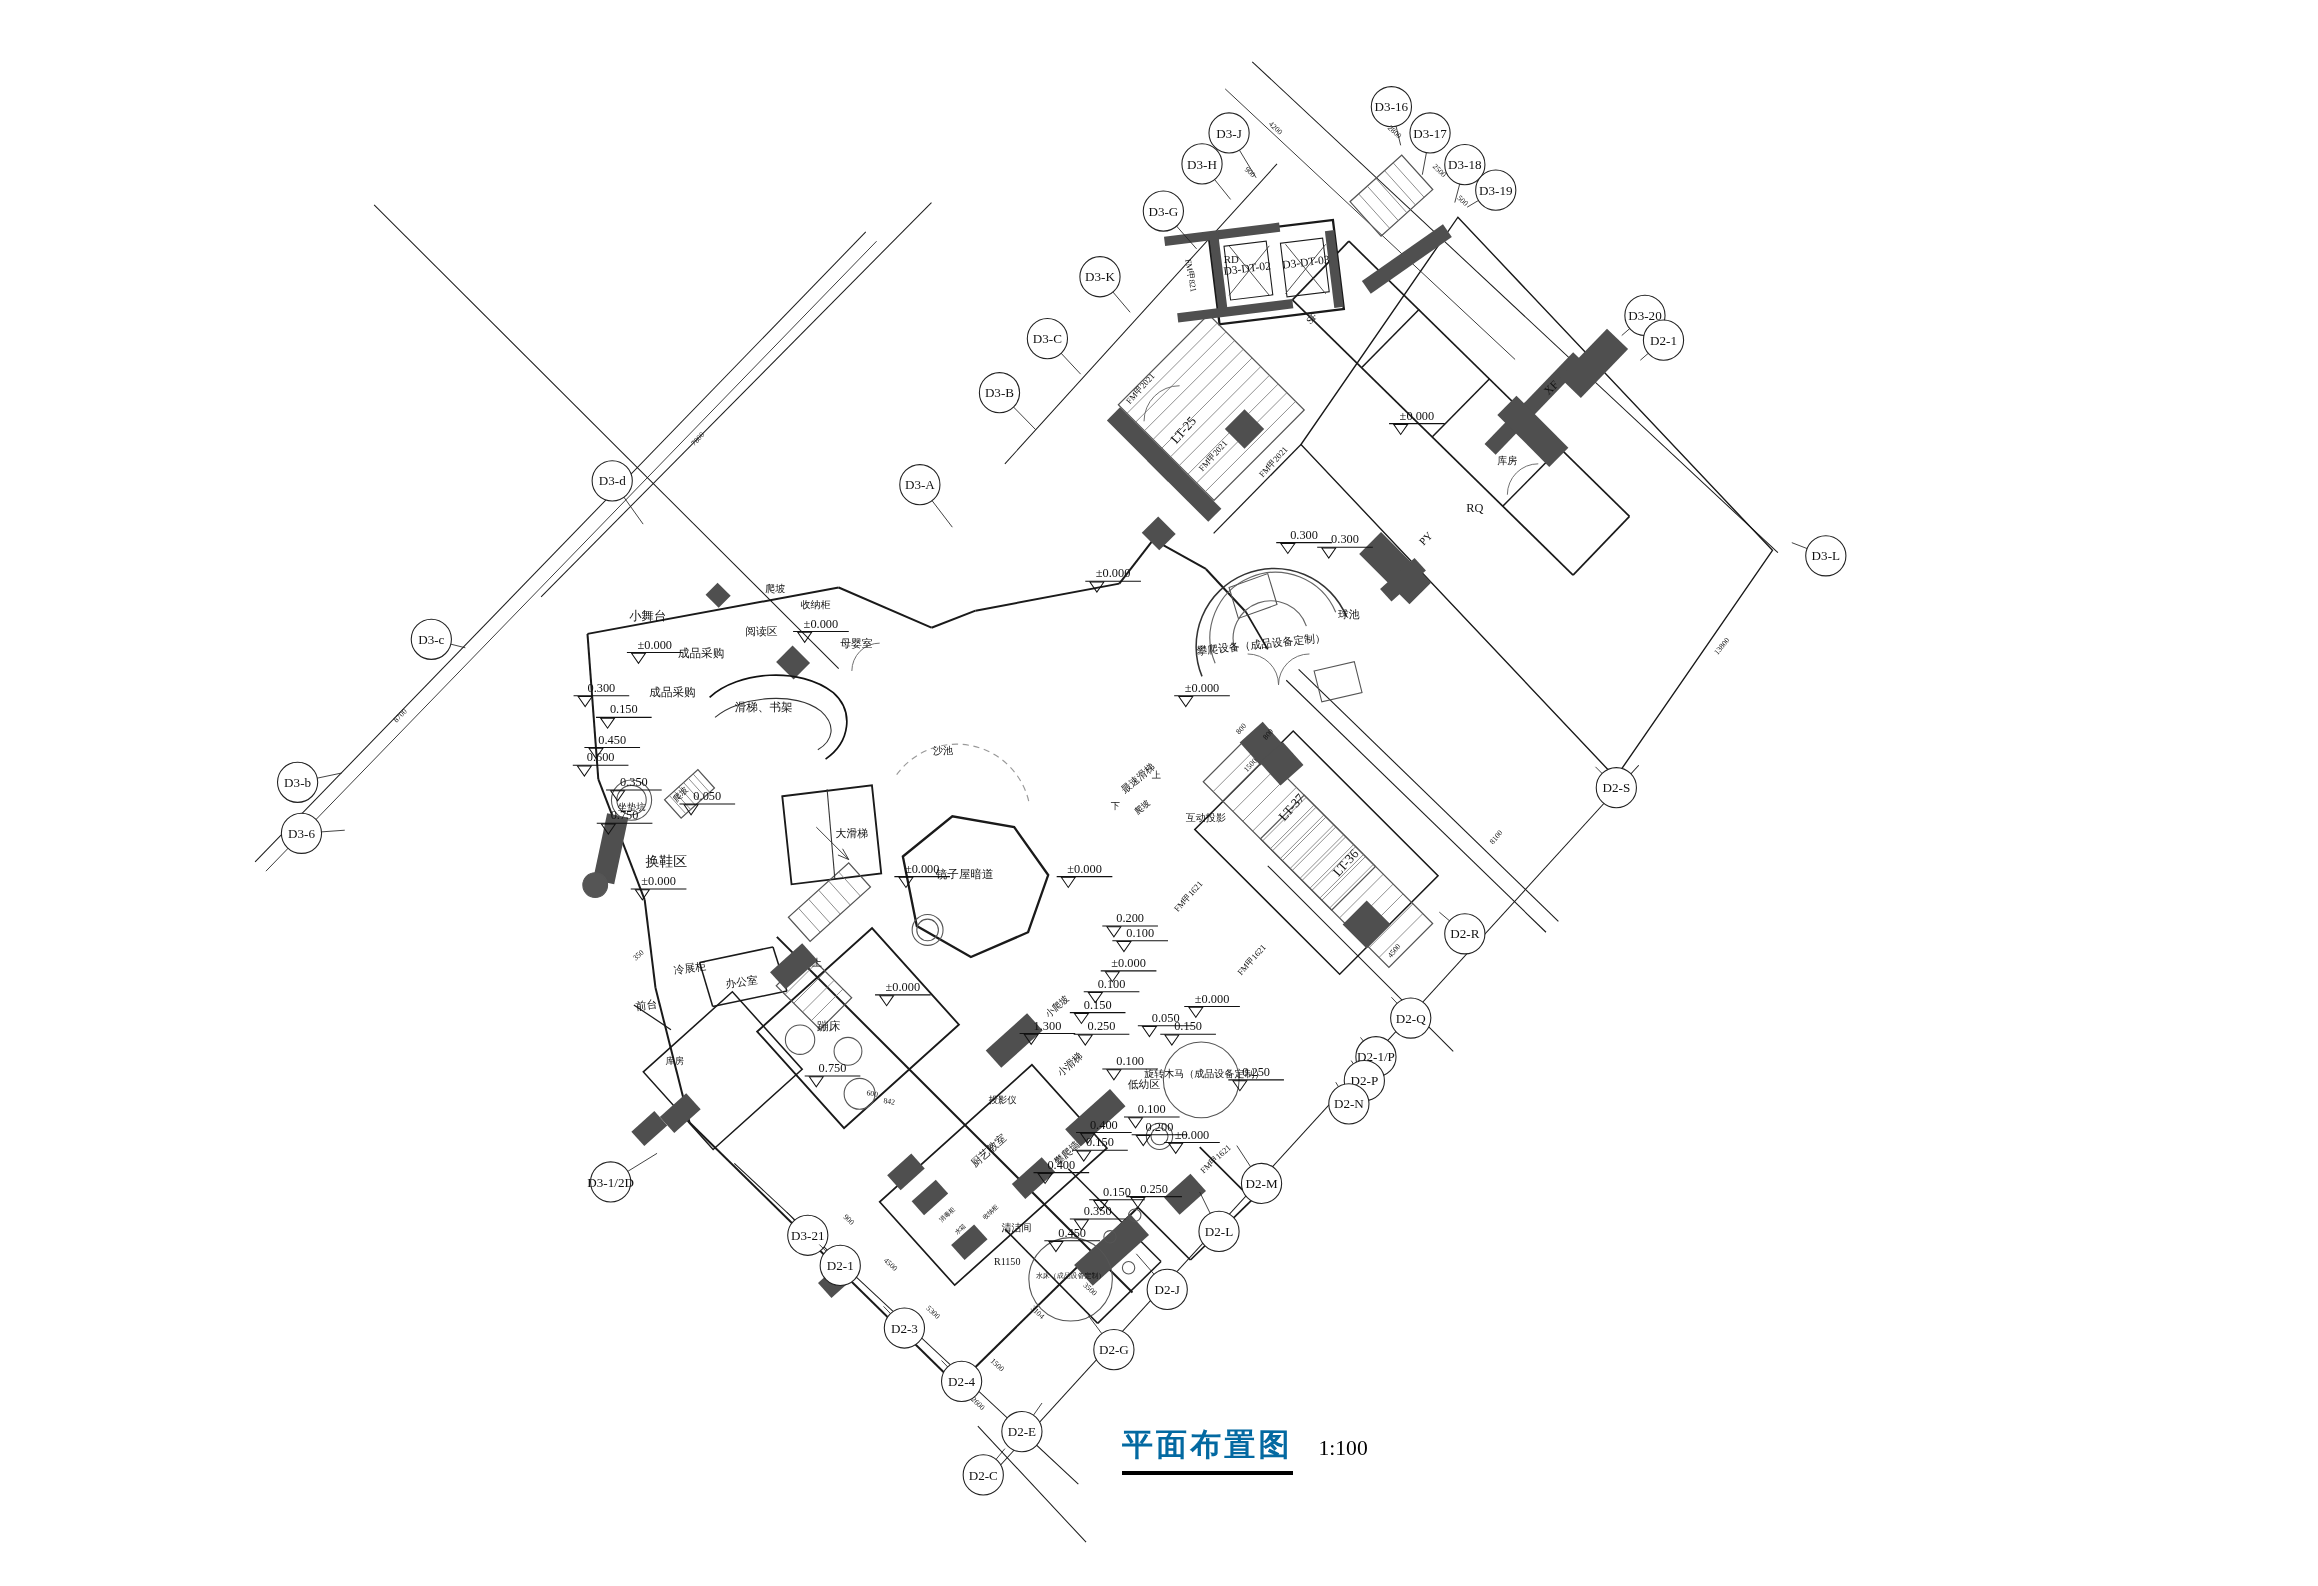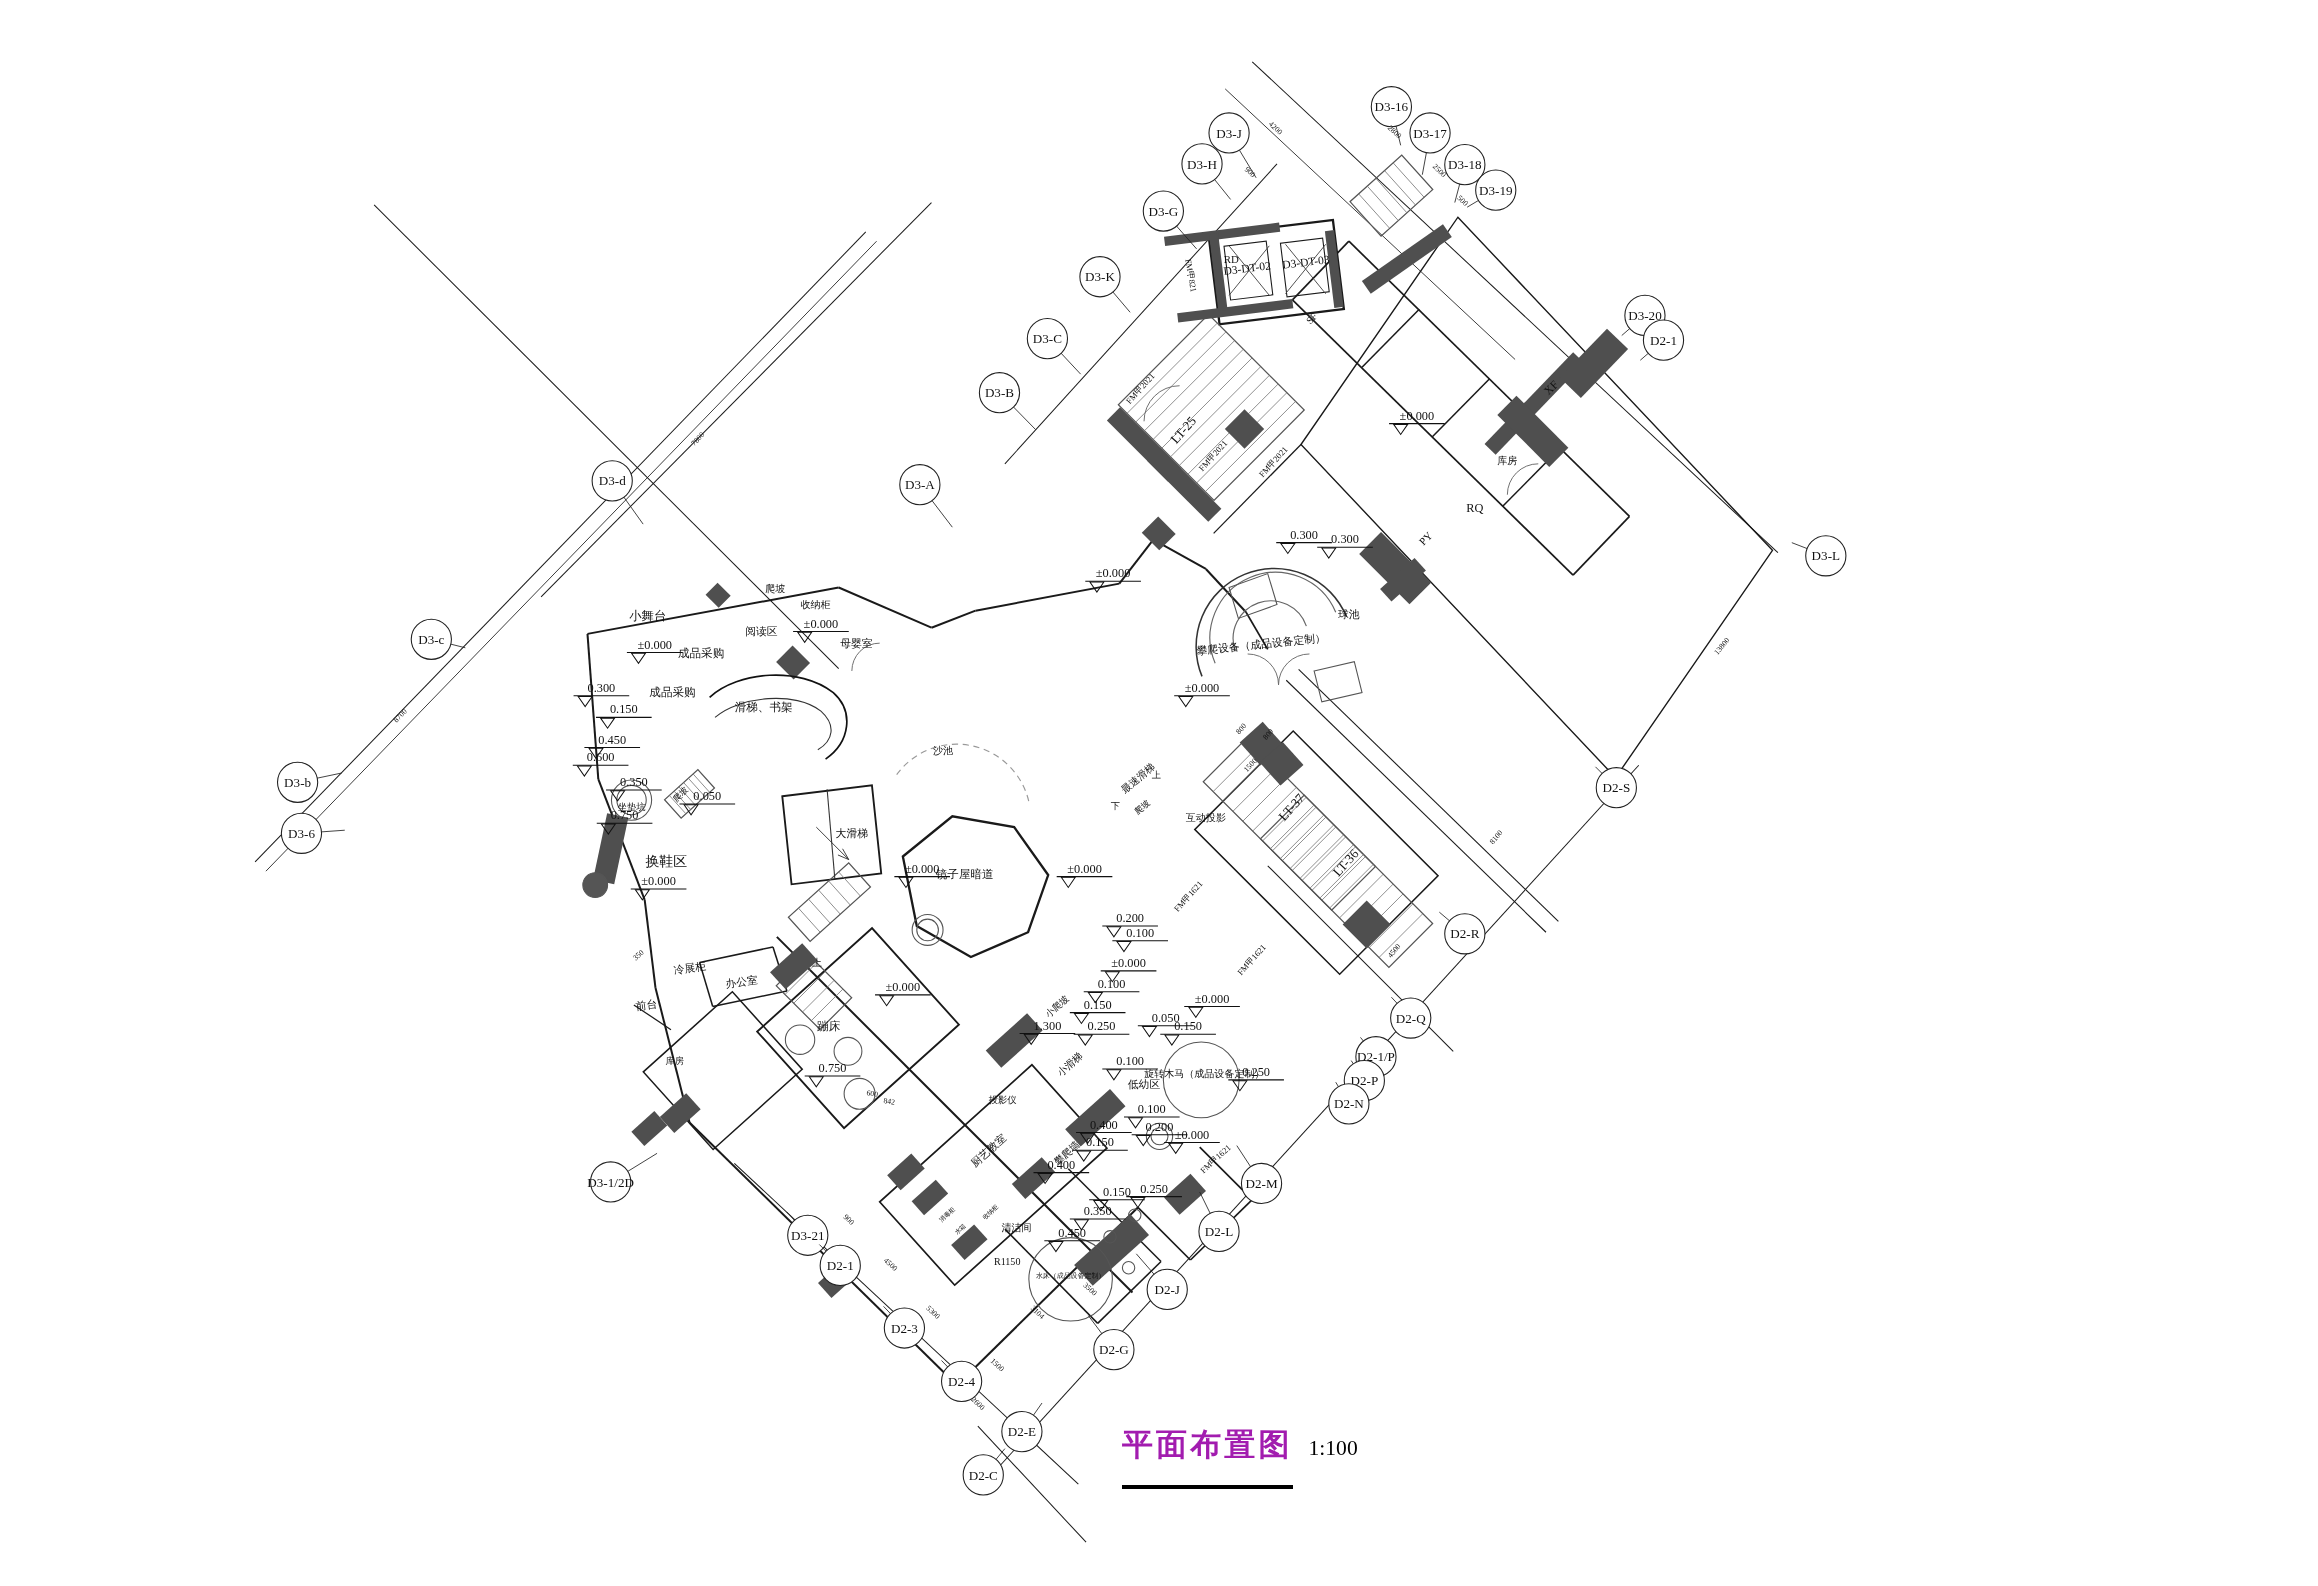--- a/index.html
+++ b/index.html
@@ -1,21 +1,21 @@
 <!DOCTYPE html>
 <html style="font-size:12.4px"><head>
 <meta charset="utf-8">
 <style>
   html,body{margin:0;padding:0;background:#ffffff;}
   body{width:2319px;height:1587px;position:relative;font-family:"Liberation Serif","DejaVu Serif",serif;}
   .sheet{position:absolute;inset:0;background:#ffffff;overflow:hidden;}
   svg text{font-family:"Liberation Serif","DejaVu Serif",serif;fill:#111;}
   .titleblock{position:absolute;left:1122px;top:1424px;white-space:nowrap;}
-  .titleblock .t{font-size:31px;letter-spacing:3.1px;color:#a21caf;display:inline-block;border-bottom:4.6px solid #000;padding-bottom:19px;font-weight:bold;}
-  .titleblock .s{font-size:21.6px;color:#000;margin-left:16px;vertical-align:baseline;}
+  .titleblock .t{font-size:31px;letter-spacing:3.1px;color:#0369a1;display:inline-block;border-bottom:4.6px solid #000;padding-bottom:5px;font-weight:bold;}
+  .titleblock .s{font-size:21.6px;color:#000;margin-left:26px;vertical-align:baseline;}
 </style>
 </head>
 <body>
 
 <div class="sheet">
   <svg width="2319" height="1587" viewBox="0 0 3000 2053" xmlns="http://www.w3.org/2000/svg">
       <line x1="484" y1="265" x2="1085" y2="865" stroke="#1a1a1a" stroke-width="1.3"></line>
       <line x1="700" y1="772" x2="1205" y2="262" stroke="#1a1a1a" stroke-width="1.3"></line>
       <line x1="330" y1="1115" x2="1120" y2="300" stroke="#1a1a1a" stroke-width="1.3"></line>
       <line x1="344" y1="1127" x2="1134" y2="312" stroke="#1a1a1a" stroke-width="1.1"></line>

